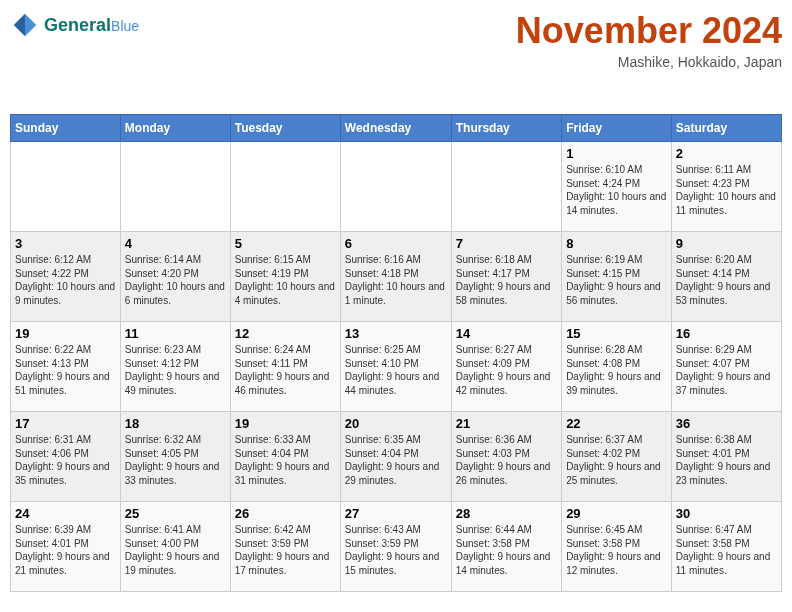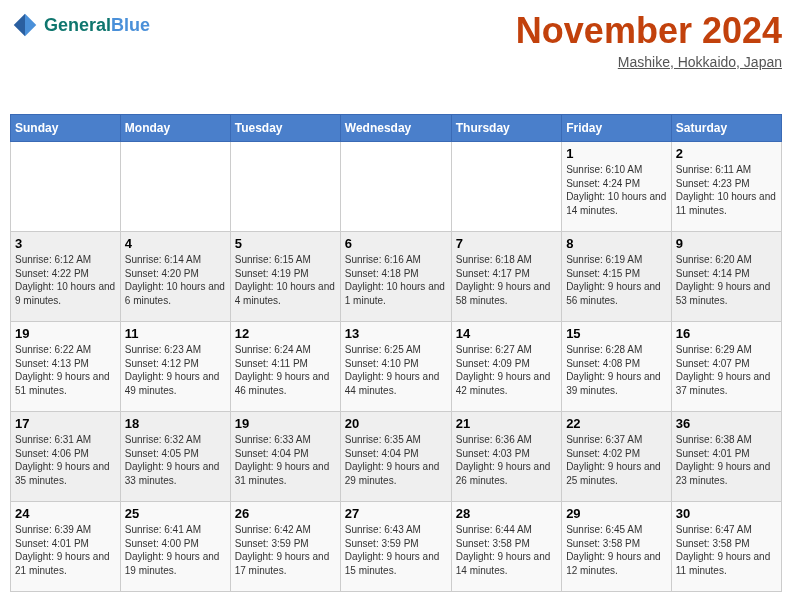--- a/index.html
+++ b/index.html
@@ -15,28 +15,28 @@
       justify-content: space-between;
       align-items: flex-start;
       margin-bottom: 8px;
     }
     .logo {
       display: flex;
       align-items: center;
       gap: 4px;
     }
     .logo-text-general { font-size: 18px; font-weight: bold; color: #0f766e; }
-    .logo-text-blue { font-size: 18px; font-weight: bold; color: #4a90d9; }
+    .logo-text-blue { font-size: 14px; font-weight: normal; color: #4a90d9; }
     .logo-icon {
       width: 30px;
       height: 30px;
     }
     .title-block { text-align: right; }
     .month-title { font-size: 36px; color: #c2410c; font-weight: bold; text-align: right; }
-    .location { font-size: 14px; color: #555; margin-top: 2px; text-decoration: underline; }
+    .location { font-size: 14px; color: #555; margin-top: 2px; }
     table {
       width: 100%;
       border-collapse: collapse;
       font-size: 11px;
       margin-top: 44px;
     }
     thead tr th {
       background: #4a7fcb;
       color: #fff;
       padding: 6px 4px;

